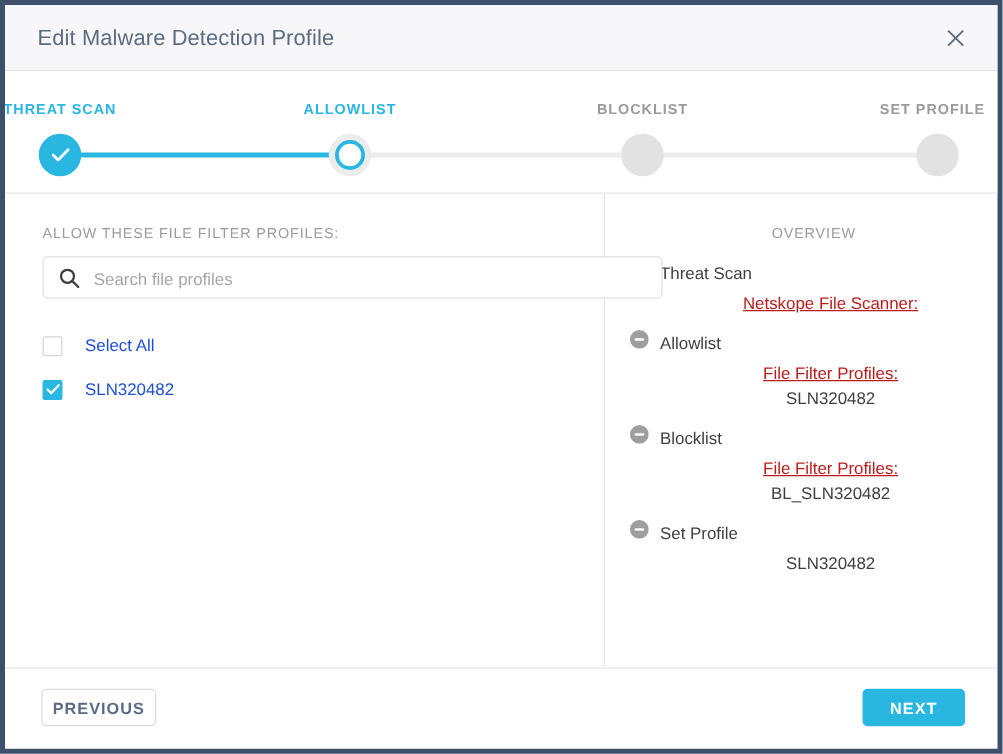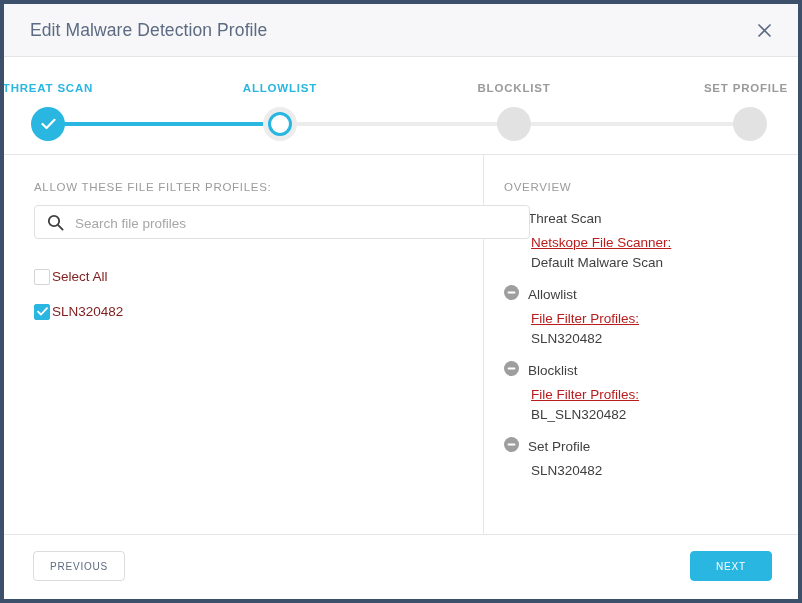--- a/index.html
+++ b/index.html
@@ -130,20 +130,21 @@
   .left-pane {
     width: 480px;
     border-right: 1px solid #e6e6e6;
     box-sizing: border-box;
     padding: 26px 30px 0 30px;
   }
   .right-pane {
     flex: 1;
     box-sizing: border-box;
     padding: 26px 0 0 20px;
+    text-align: center;
   }
 
   .section-caption {
     font-size: 11.5px;
     letter-spacing: 0.7px;
     color: #9b9b9b;
     font-weight: normal;
     text-transform: uppercase;
     margin-bottom: 12px;
   }
@@ -196,23 +197,23 @@
     flex: none;
   }
   .cb-box.checked {
     background: #29b6e0;
     border-color: #29b6e0;
     display: flex;
     align-items: center;
     justify-content: center;
   }
   .cb-label {
-    margin-left: 2px;
+    margin-left: 18px;
     font-size: 13.5px;
-    color: #7f1d1d;
+    color: #1d4ed8;
   }
 
   
   .ov-group { margin-bottom: 2px; }
   .ov-head {
     display: flex;
     align-items: center;
     height: 26px;
     margin-bottom: 2px;
   }
@@ -238,22 +239,22 @@
   
   .footer {
     position: relative;
     height: 62px;
   }
   .btn {
     position: absolute;
     top: 16px;
     height: 30px;
     border-radius: 4px;
-    font-size: 10px;
-    font-weight: normal;
+    font-size: 13px;
+    font-weight: bold;
     letter-spacing: 0.8px;
     display: flex;
     align-items: center;
     justify-content: center;
     box-sizing: border-box;
     cursor: pointer;
     user-select: none;
   }
   .btn-prev {
     left: 29px;
@@ -356,21 +357,20 @@
           <span class="ov-minus">
             <svg width="15" height="15" viewBox="0 0 15 15" aria-hidden="true">
               <circle cx="7.5" cy="7.5" r="7.5" fill="#9e9e9e"></circle>
               <rect x="3.6" y="6.6" width="7.8" height="1.9" rx="0.9" fill="#ffffff"></rect>
             </svg>
           </span>
           <span class="ov-head-label">Threat Scan</span>
         </div>
         <div class="ov-detail">
           <div class="ov-key">Netskope File Scanner:</div>
-          <div class="ov-val">Default Malware Scan</div>
         </div>
       </div>
 
       <div class="ov-group">
         <div class="ov-head">
           <span class="ov-minus">
             <svg width="15" height="15" viewBox="0 0 15 15" aria-hidden="true">
               <circle cx="7.5" cy="7.5" r="7.5" fill="#9e9e9e"></circle>
               <rect x="3.6" y="6.6" width="7.8" height="1.9" rx="0.9" fill="#ffffff"></rect>
             </svg>

